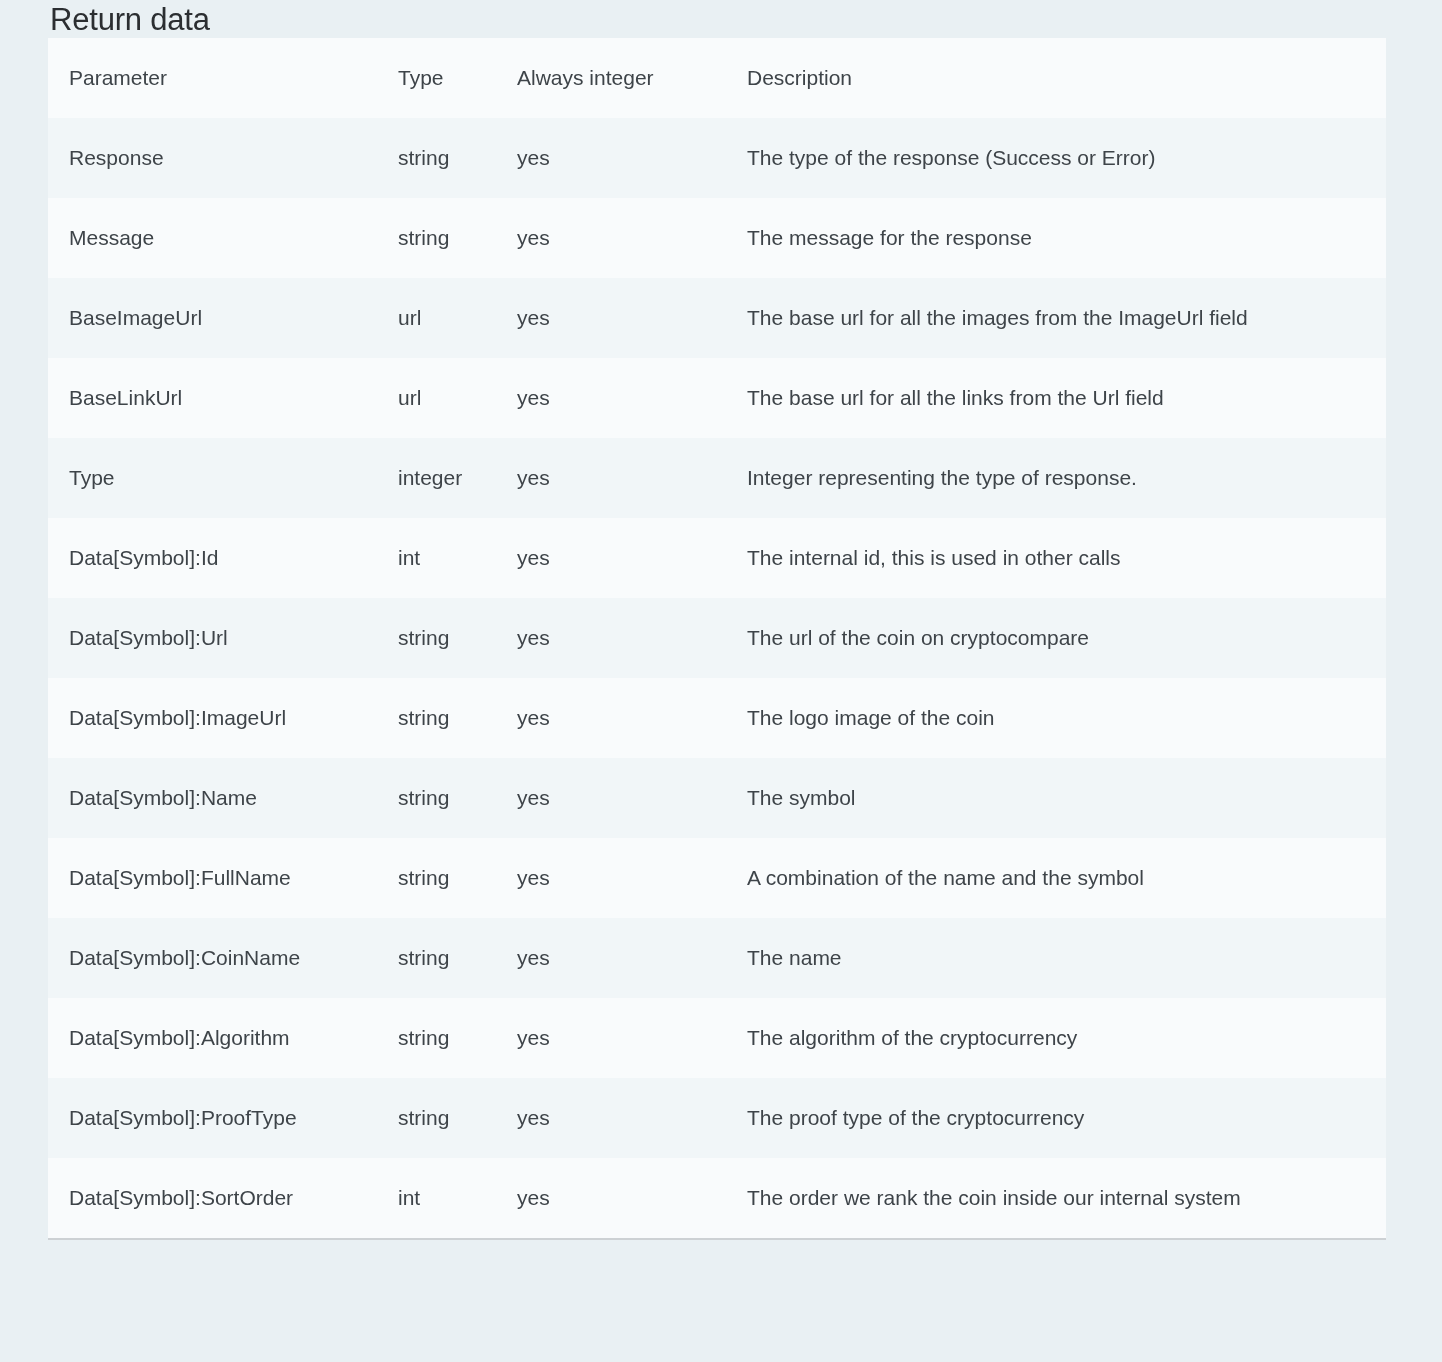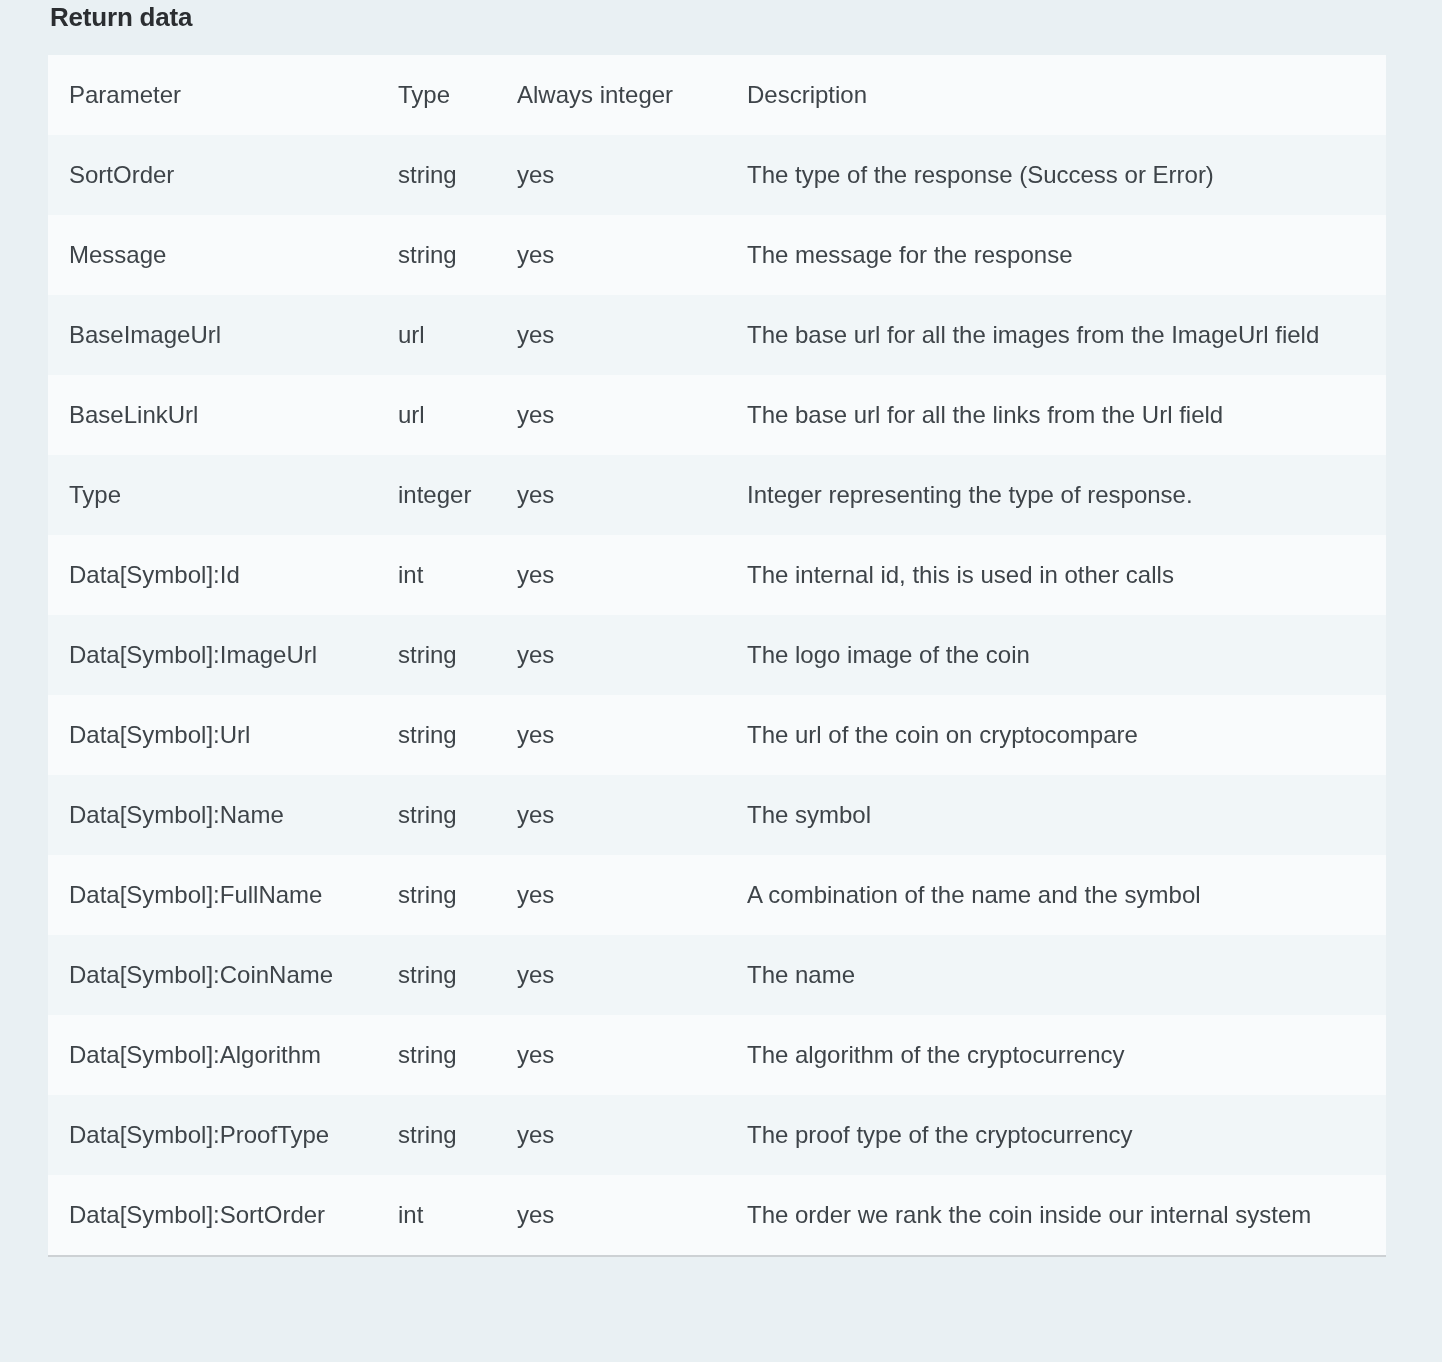--- a/index.html
+++ b/index.html
@@ -17,32 +17,31 @@
     background: var(--page-bg);
     font-family: "Liberation Sans", sans-serif;
     color: var(--text);
     overflow: hidden;
   }
   .content {
     padding: 2px 0 0 48px;
     width: 1442px;
   }
   .page-title {
-    font-size: 26px;
-    font-weight: 700;
+    font-size: 31px;
+    font-weight: 400;
     color: var(--title-text);
     letter-spacing: -0.2px;
     margin-left: 2px;
   }
   table.return-table {
     border-collapse: collapse;
     table-layout: fixed;
     width: 1338px;
-    margin-top: 22px;
-    font-size: 24px;
+    font-size: 21px;
   }
   table.return-table col.c1 { width: 350px; }
   table.return-table col.c2 { width: 119px; }
   table.return-table col.c3 { width: 230px; }
   table.return-table col.c4 { width: auto; }
   table.return-table th,
   table.return-table td {
     height: 80px;
     text-align: left;
     vertical-align: middle;
@@ -82,21 +81,21 @@
     <thead>
       <tr>
         <th>Parameter</th>
         <th>Type</th>
         <th>Always integer</th>
         <th>Description</th>
       </tr>
     </thead>
     <tbody>
         <tr>
-          <td>SortOrder</td>
+          <td>Response</td>
           <td>string</td>
           <td>yes</td>
           <td>The type of the response (Success or Error)</td>
         </tr>
         <tr>
           <td>Message</td>
           <td>string</td>
           <td>yes</td>
           <td>The message for the response</td>
         </tr>
@@ -118,30 +117,30 @@
           <td>yes</td>
           <td>Integer representing the type of response.</td>
         </tr>
         <tr>
           <td>Data[Symbol]:Id</td>
           <td>int</td>
           <td>yes</td>
           <td>The internal id, this is used in other calls</td>
         </tr>
         <tr>
+          <td>Data[Symbol]:Url</td>
+          <td>string</td>
+          <td>yes</td>
+          <td>The url of the coin on cryptocompare</td>
+        </tr>
+        <tr>
           <td>Data[Symbol]:ImageUrl</td>
           <td>string</td>
           <td>yes</td>
           <td>The logo image of the coin</td>
-        </tr>
-        <tr>
-          <td>Data[Symbol]:Url</td>
-          <td>string</td>
-          <td>yes</td>
-          <td>The url of the coin on cryptocompare</td>
         </tr>
         <tr>
           <td>Data[Symbol]:Name</td>
           <td>string</td>
           <td>yes</td>
           <td>The symbol</td>
         </tr>
         <tr>
           <td>Data[Symbol]:FullName</td>
           <td>string</td>

